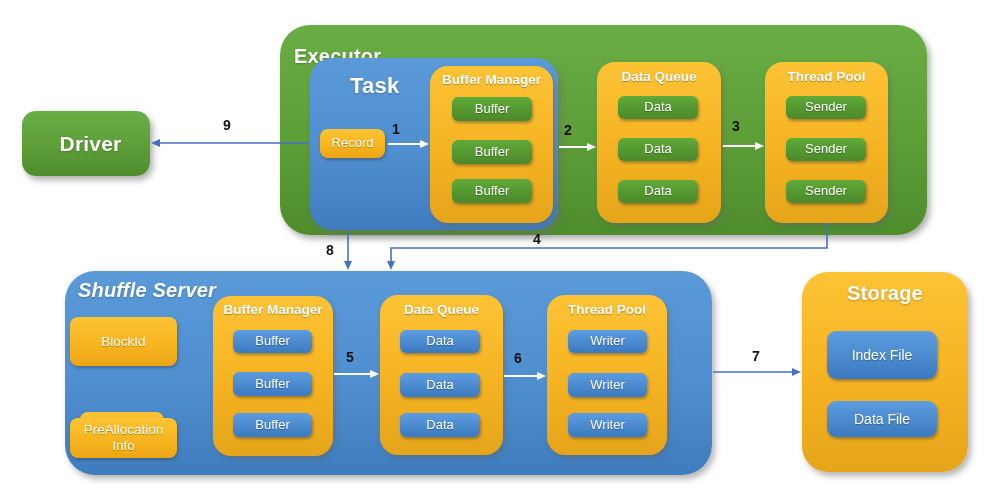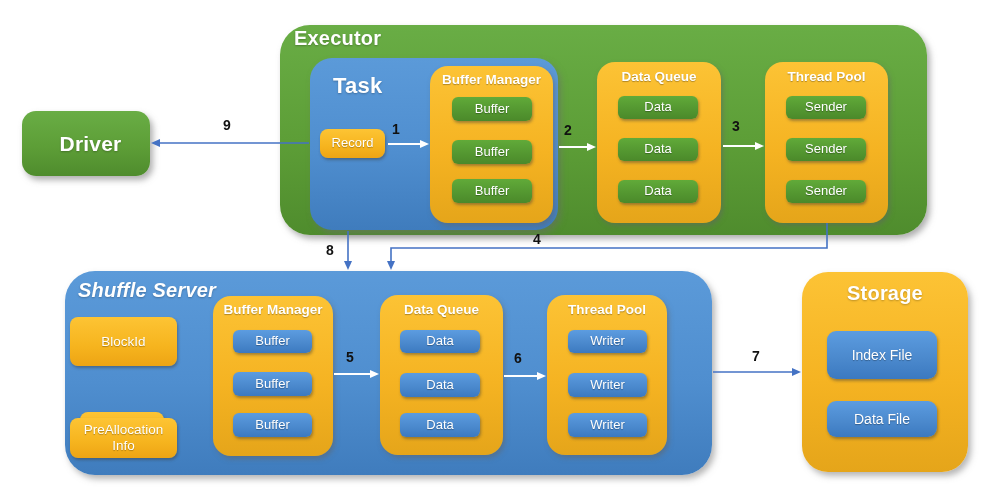--- a/index.html
+++ b/index.html
@@ -43,25 +43,25 @@
     position:absolute;color:#111;font-size:14px;font-weight:600;
   }
   svg.arrow-layer{position:absolute;left:0;top:0;pointer-events:none;}
 </style>
 </head>
 <body>
 
 <div id="stage">
 
   <div class="abs green-box" style="left:280px;top:25px;width:647px;height:210px;">
-    <div class="abs big-title" style="left:14px;top:2px;">Executor</div>
+    <div class="abs big-title" style="left:14px;top:20px;">Executor</div>
   </div>
 
   <div class="abs blue-box" style="left:310px;top:58px;width:248px;height:172px;border-radius:22px;">
-    <div class="abs big-title" style="left:23px;top:15px;font-size:22px;">Task</div>
+    <div class="abs big-title" style="left:40px;top:15px;font-size:22px;">Task</div>
     <div class="abs item orange-item" style="left:10px;top:71px;width:65px;height:29px;">Record</div>
   </div>
 
   <div class="abs orange-box" style="left:430px;top:66px;width:123px;height:157px;border-radius:18px;">
     <div class="abs sub-title" style="left:0;right:0;top:6px;">Buffer Manager</div>
     <div class="abs item green-item" style="left:22px;top:31px;width:80px;height:24px;">Buffer</div>
     <div class="abs item green-item" style="left:22px;top:74px;width:80px;height:24px;">Buffer</div>
     <div class="abs item green-item" style="left:22px;top:113px;width:80px;height:24px;">Buffer</div>
   </div>
 

